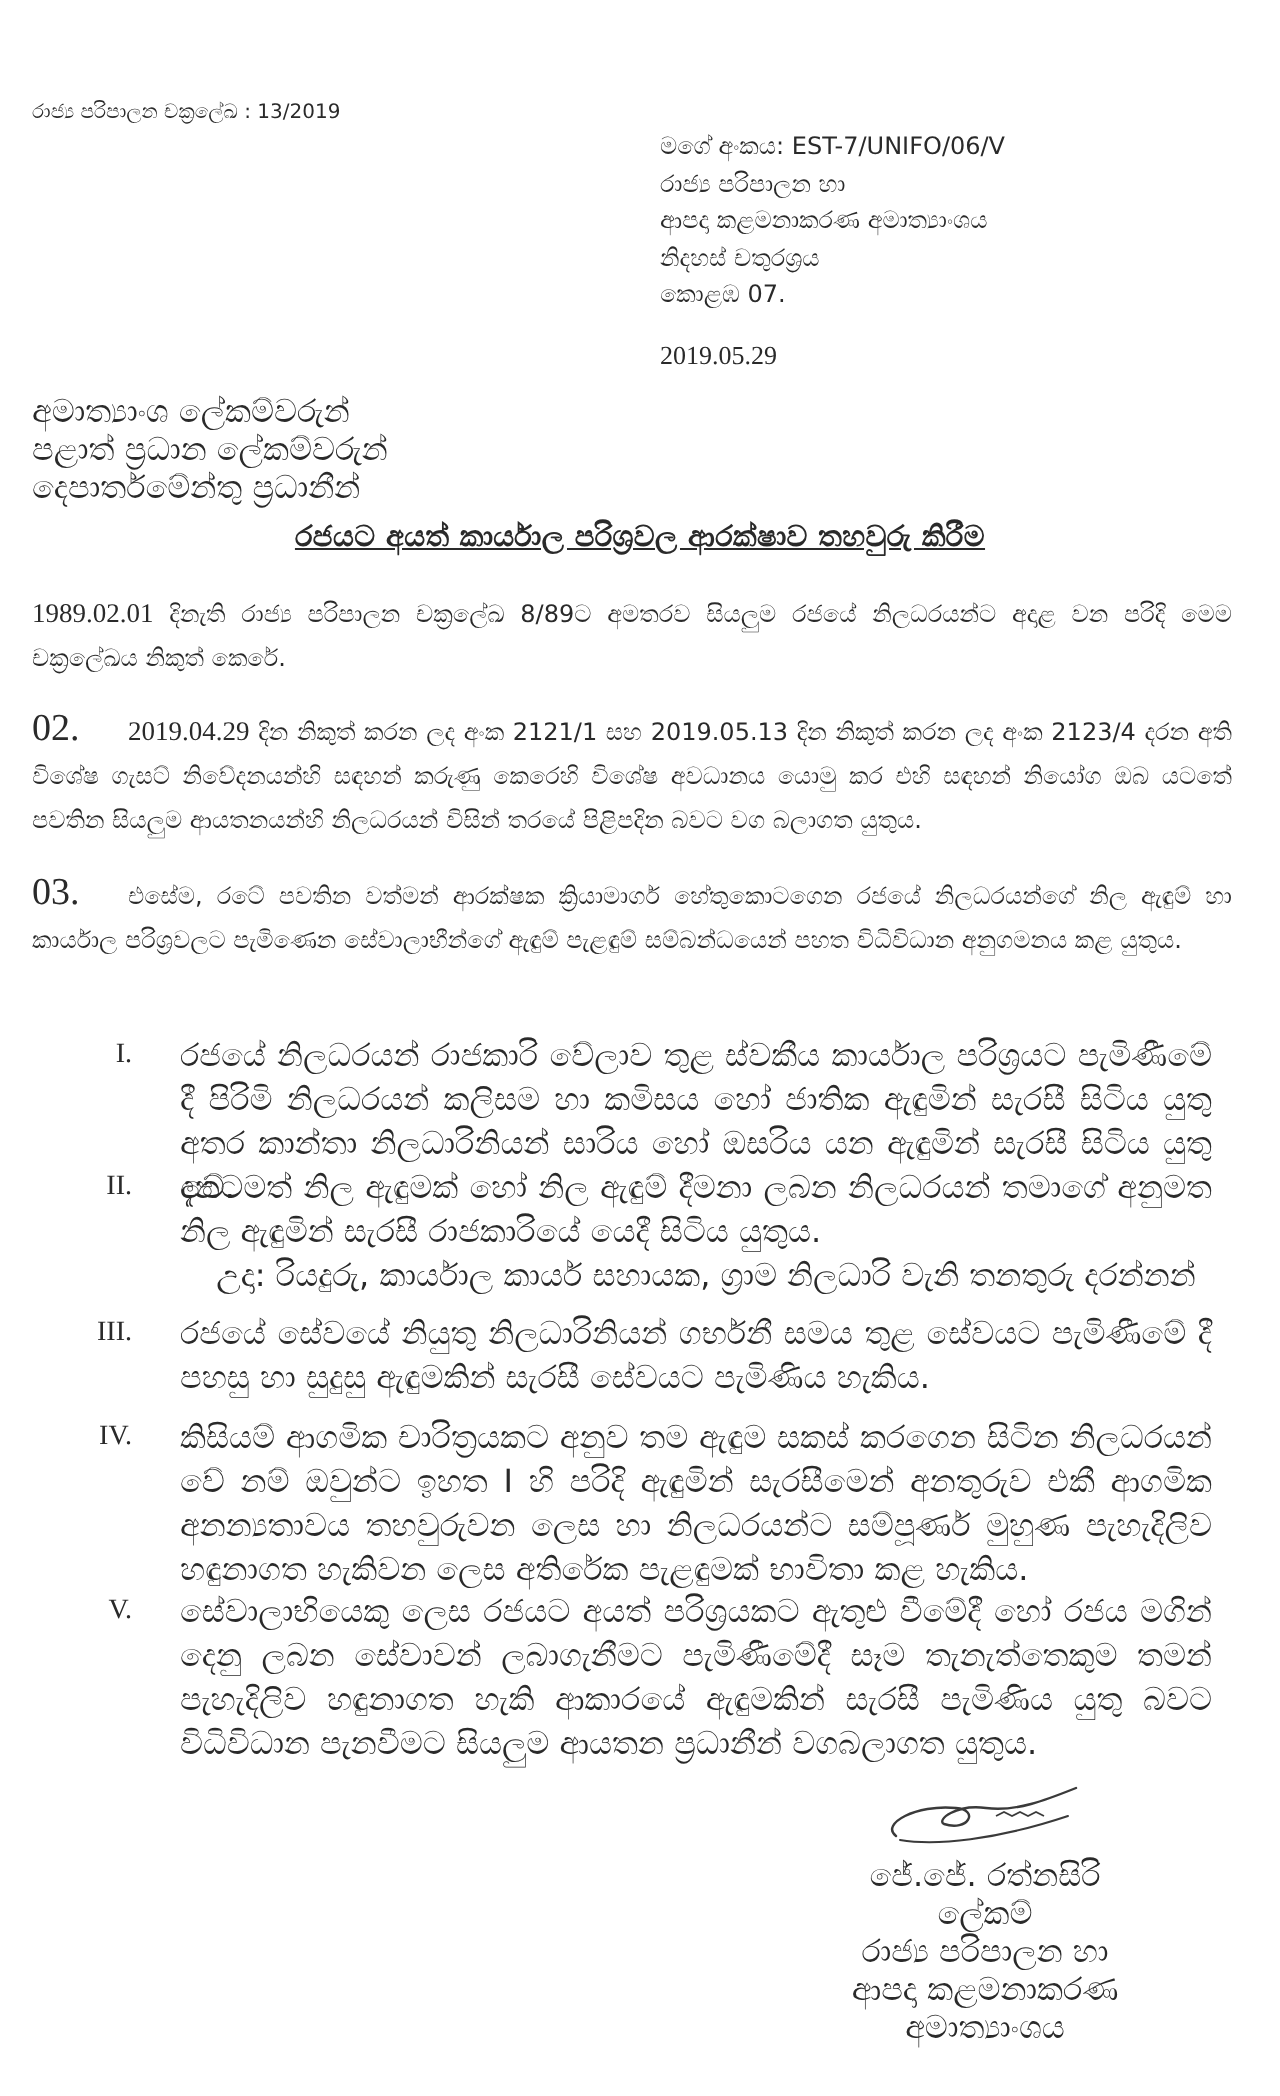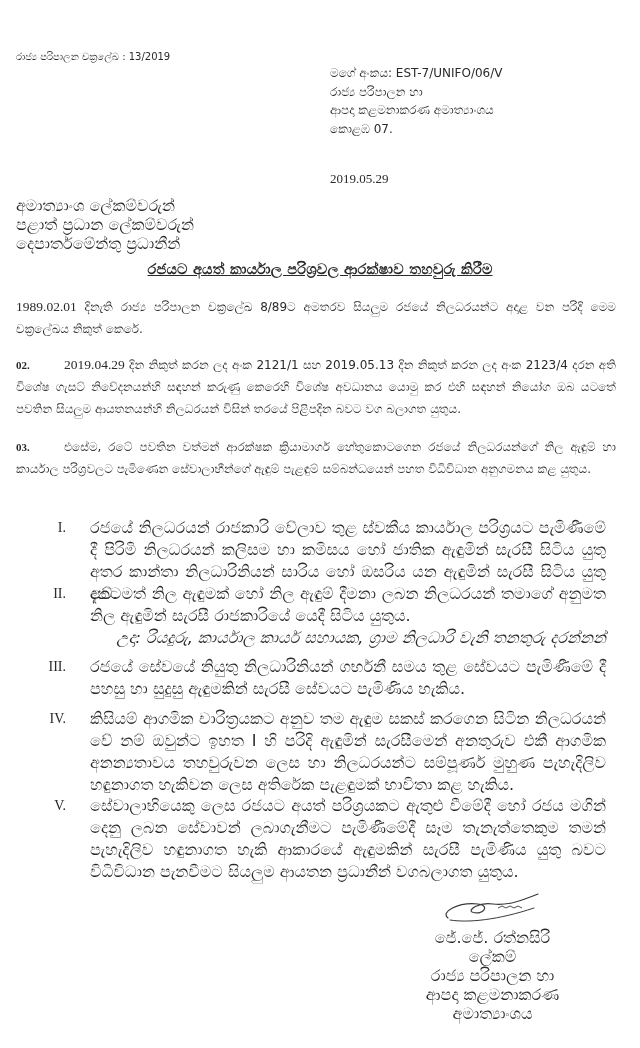--- a/index.html
+++ b/index.html
@@ -5,55 +5,56 @@
     html, body { margin: 0; padding: 0; background: #ffffff; }
     body {
       width: 640px; height: 1048px; position: relative; overflow: hidden;
       font-family: "DejaVu Sans", "Liberation Sans", sans-serif;
       color: #2a2a2a;
     }
     .serif { font-family: "Liberation Serif", "DejaVu Serif", serif; }
     .abs { position: absolute; }
     .circ-no { left: 16px; top: 48px; font-size: 10px; line-height: 18px; white-space: nowrap; }
     .ref-block { left: 330px; top: 64px; font-size: 12px; line-height: 18.5px; white-space: nowrap; }
-    .ref-block .date { margin-top: 32px; font-size: 13px; }
+    .ref-block .date { margin-top: 12px; font-size: 13px; }
     .addressees { left: 16px; top: 196px; font-size: 16px; line-height: 19px; white-space: nowrap; }
     .subject {
       left: 0; width: 640px; top: 261px; text-align: center;
       font-size: 14.5px; font-weight: bold; text-decoration: underline; letter-spacing: 0.2px;
       white-space: nowrap;
     }
     .para { left: 16px; width: 600px; font-size: 12px; line-height: 22px; text-align: justify; }
     .para .lead { font-size: 13.5px; }
-    .para .num { font-size: 11px; display: inline-block; width: 48px; font-weight: bold; }
+    .para .num { font-size: 19px; display: inline-block; width: 48px; }
     .item { left: 0; width: 620px; }
     .item .roman {
       position: absolute; left: 0; width: 66px; text-align: right;
       font-size: 14px; line-height: 22px;
     }
     .item .body {
       position: absolute; left: 90px; width: 516px;
       font-size: 16px; line-height: 22px; text-align: justify;
     }
-    .item .example { display: block; text-align: right; padding-left: 10px; font-style: italic; }
+    .item .example { display: block; text-align: center; padding-left: 10px; }
     .sig-block { left: 385px; width: 215px; top: 890px; text-align: center; font-size: 16px; line-height: 19px; }
     .sig-block svg { display: block; margin: 0 auto 0 auto; }
     .sig-lines { margin-top: 2px; }
   </style>
 </head>
 <body>
 
 <div>
 
   <div class="abs circ-no">රාජ්‍ය පරිපාලන චක්‍රලේඛ : 13/2019</div>
 
   <div class="abs ref-block">
     <div>මගේ අංකය: EST-7/UNIFO/06/V</div>
     <div>රාජ්‍ය පරිපාලන හා</div>
     <div>ආපදා කළමනාකරණ අමාත්‍යාංශය</div>
+    <div>නිදහස් චතුරශ්‍රය</div>
     <div>කොළඹ 07.</div>
     <div class="date serif">2019.05.29</div>
   </div>
 
   <div class="abs addressees">
     <div>අමාත්‍යාංශ ලේකම්වරුන්</div>
     <div>පළාත් ප්‍රධාන ලේකම්වරුන්</div>
     <div>දෙපාර්තමේන්තු ප්‍රධානීන්</div>
   </div>
 

